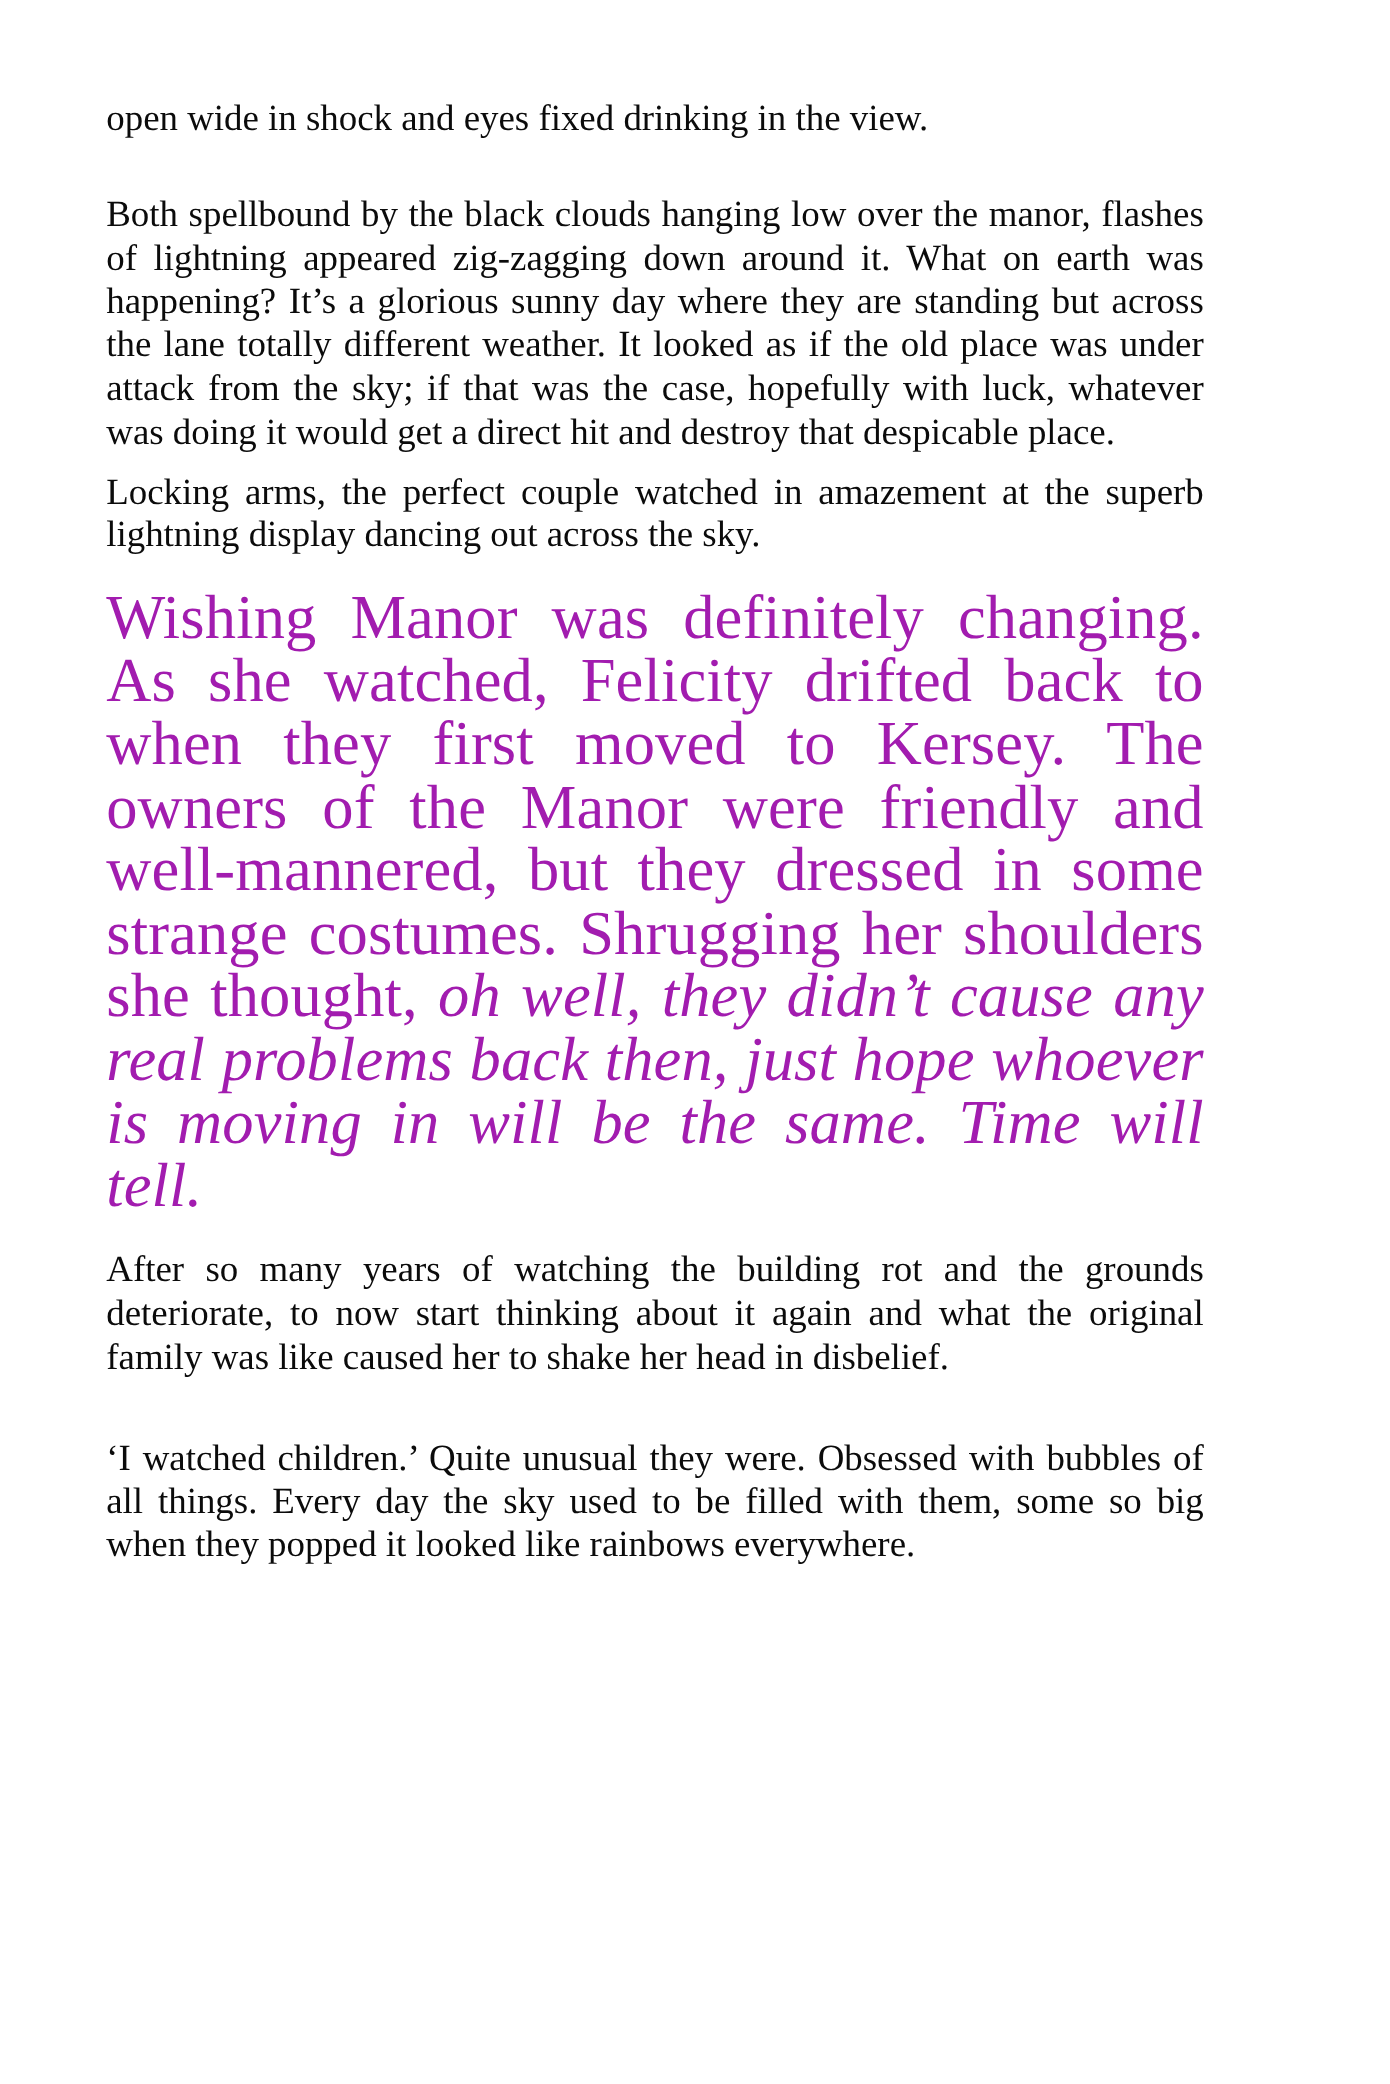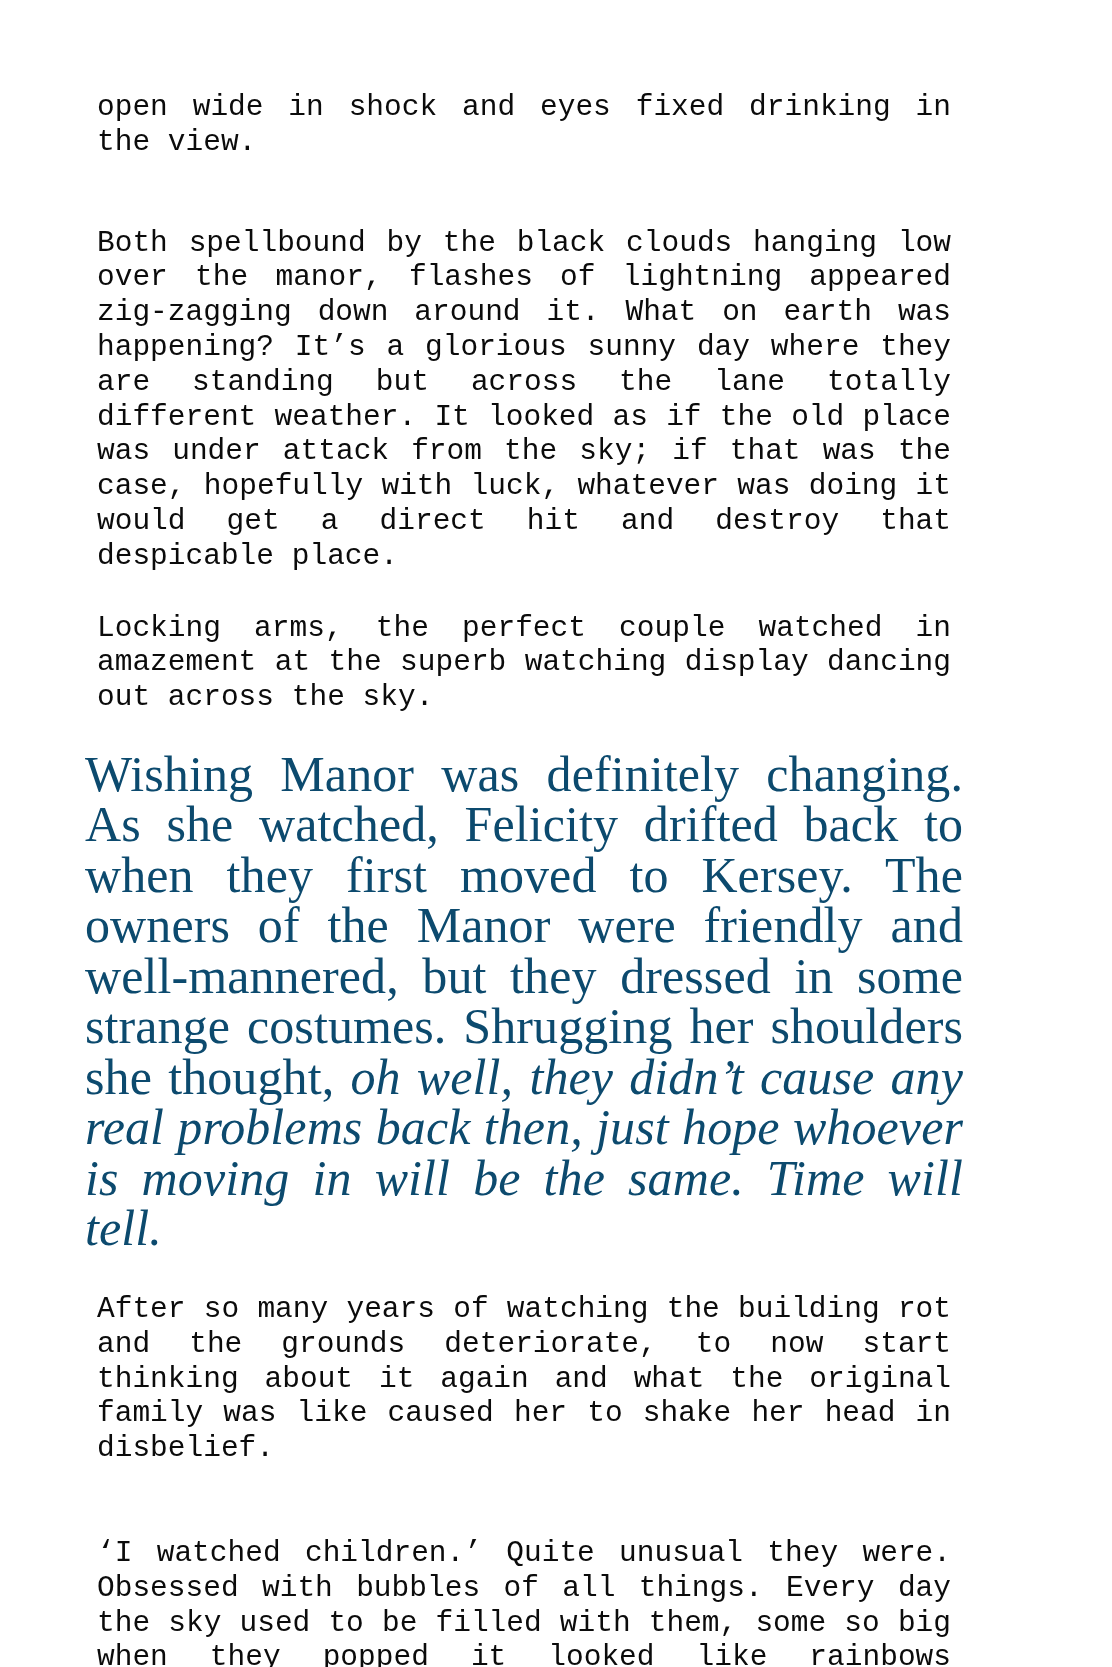--- a/index.html
+++ b/index.html
@@ -16,45 +16,45 @@
     overflow: hidden;
     box-sizing: border-box;
   }
   .text-column {
     position: absolute;
     left: 85px;
     top: 78px;
     width: 878px;
   }
   .para {
-    font-family: Liberation Mono, monospace;
+    font-family: Liberation Serif, serif;
     font-size: 29.5px;
     line-height: 34.8px;
     color: #0b0b0b;
     text-align: justify;
     text-justify: inter-word;
-    margin: 12px;
+    margin: 0;
     -webkit-font-smoothing: antialiased;
     font-stretch: condensed;
     transform-origin: left top;
   }
   .para.last-line-left {
     text-align-last: left;
   }
   
   .gap-large { height: 42px; }
   .gap-med   { height: 13px; }
   .gap-small { height: 9px; }
   .gap-xl    { height: 46px; }
 
   .display-para {
     font-family: "Liberation Serif", "DejaVu Serif", serif;
     font-size: 50px;
     line-height: 50.5px;
-    color: #0c4a6e;
+    color: #a21caf;
     text-align: justify;
     text-align-last: left;
     margin: 0;
     letter-spacing: 0.1px;
   }
   .display-para em {
     font-style: italic;
   }
   .tight-space {
     white-space: pre-wrap;
@@ -67,21 +67,21 @@
   <div class="text-column">
 
     <p class="para last-line-left">open wide in shock and eyes fixed drinking in the view.</p>
 
     <div class="gap-large"></div>
 
     <p class="para last-line-left">Both spellbound by the black clouds hanging low over the manor, flashes of lightning appeared zig-zagging down around it. What on earth was happening? It’s a glorious sunny day where they are standing but across the lane totally different weather. It looked as if the old place was under attack from the sky; if that was the case, hopefully with luck, whatever was doing it would get a direct hit and destroy that despicable place.</p>
 
     <div class="gap-med"></div>
 
-    <p class="para last-line-left">Locking arms, the perfect couple watched in amazement at the superb watching display dancing out across the sky.</p>
+    <p class="para last-line-left">Locking arms, the perfect couple watched in amazement at the superb lightning display dancing out across the sky.</p>
 
     <div class="gap-small"></div>
 
 
     <div class="gap-med"></div>
 
     <p class="display-para"><span>Wishing Manor was definitely changing. As she watched, Felicity drifted back to when they first moved to Kersey. The owners of the Manor were friendly and well-mannered, but they dressed in some strange costumes. Shrugging her shoulders she thought, </span><em>oh well, they didn’t cause any real problems back then, just hope whoever is moving in will be the same. Time will tell.</em></p>
 
     <div class="gap-med"></div>
 

